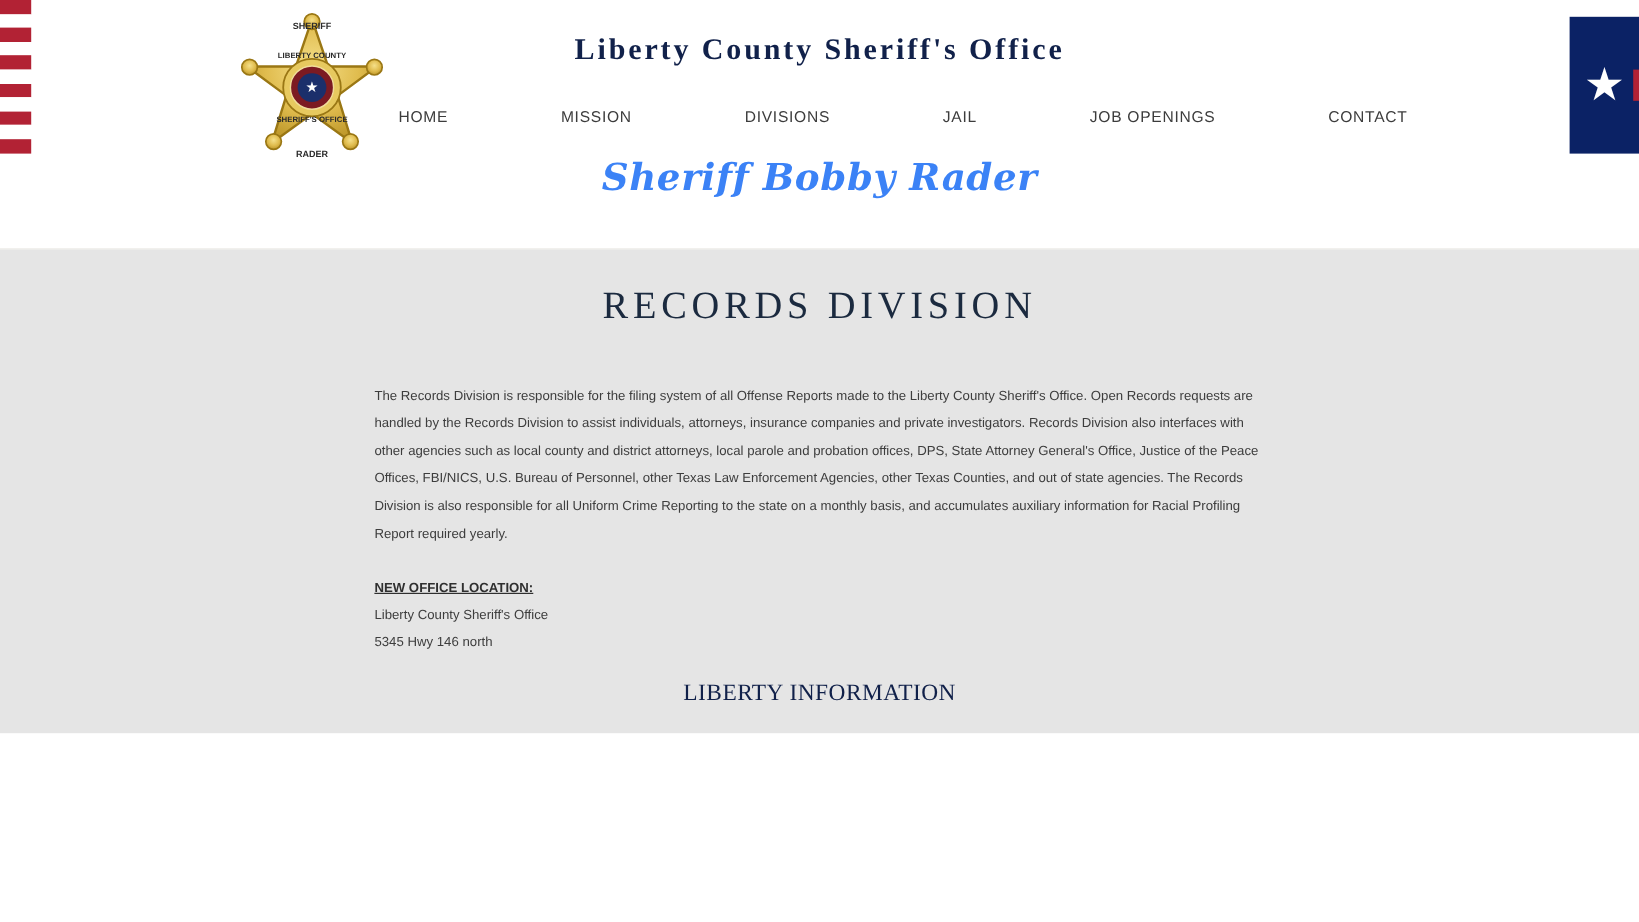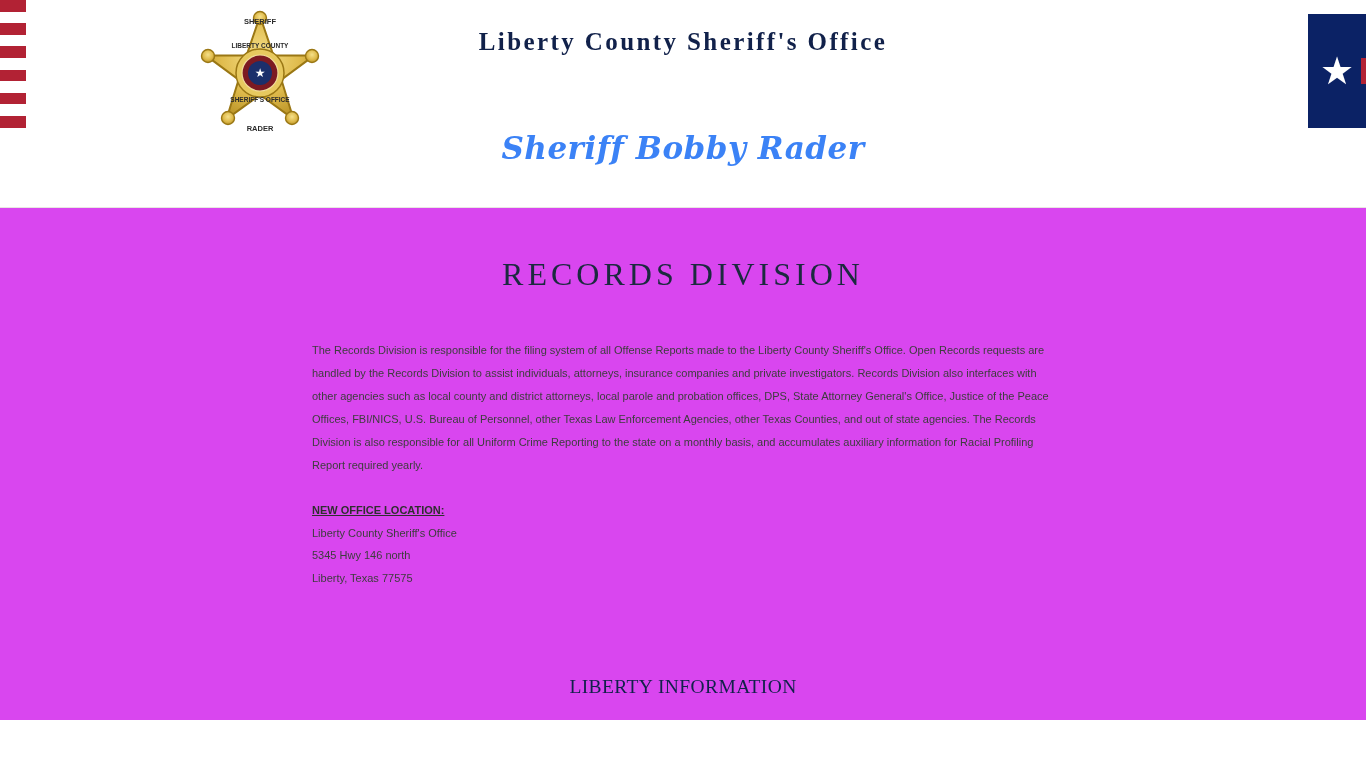--- a/index.html
+++ b/index.html
@@ -104,23 +104,23 @@
     font-weight: bold;
     font-size: 31px;
     color: #3b82f6;
     letter-spacing: 0.5px;
   }
 
   
   .main {
     position: relative;
     width: 100%;
-    height: 512px;
-    background: #d946ef;
-    padding-top: 48px;
+    height: 403px;
+    background: #e5e5e5;
+    padding-top: 28px;
   }
 
   .page-title {
     text-align: center;
     font-family: "Liberation Serif", serif;
     font-size: 32px;
     letter-spacing: 4px;
     color: #1b2a3f;
     margin: 0 0 46px 0;
     font-weight: normal;
@@ -202,35 +202,42 @@
       </g>
       <text x="65" y="14" text-anchor="middle" font-size="7.5" font-weight="bold" fill="#2b2b2b" font-family="Liberation Sans, sans-serif">SHERIFF</text>
       <text x="65" y="38" text-anchor="middle" font-size="6.5" font-weight="bold" fill="#2b2b2b" font-family="Liberation Sans, sans-serif">LIBERTY COUNTY</text>
       <text x="65" y="92" text-anchor="middle" font-size="6.5" font-weight="bold" fill="#2b2b2b" font-family="Liberation Sans, sans-serif">SHERIFF'S OFFICE</text>
       <text x="65" y="121" text-anchor="middle" font-size="7.5" font-weight="bold" fill="#2b2b2b" font-family="Liberation Sans, sans-serif">RADER</text>
     </svg>
   </div>
 
   <div class="site-title">Liberty County Sheriff's Office</div>
 
+  <nav class="nav">
+    <a class="nav-item" href="#">HOME</a>
+    <a class="nav-item" href="#">MISSION</a>
+    <a class="nav-item" href="#">DIVISIONS</a>
+    <a class="nav-item" href="#">JAIL</a>
+    <a class="nav-item" href="#">JOB OPENINGS</a>
+    <a class="nav-item" href="#">CONTACT</a>
+  </nav>
 
   <div class="signature">Sheriff Bobby Rader</div>
 </div>
 
 <div class="main">
 
   <h1 class="page-title">RECORDS DIVISION</h1>
 
   <div class="content">
 
     <p>The Records Division is responsible for the filing system of all Offense Reports made to the Liberty County Sheriff's Office.  Open Records requests are handled by the Records Division to assist individuals, attorneys, insurance companies and private investigators.  Records Division also interfaces with other agencies such as local county and district attorneys, local parole and probation offices, DPS, State Attorney General's Office, Justice of the Peace Offices, FBI/NICS, U.S. Bureau of Personnel, other Texas Law Enforcement Agencies, other Texas Counties, and out of state agencies.  The Records Division is also responsible for all Uniform Crime Reporting to the state on a monthly basis, and accumulates auxiliary information for Racial Profiling Report required yearly.</p>
 
 
     <div class="address-block">
       <p class="tight label">NEW OFFICE LOCATION:</p>
       <p class="tight">Liberty County Sheriff's Office</p>
       <p class="tight">5345 Hwy 146 north</p>
-      <p class="tight">Liberty, Texas 77575</p>
     </div>
   </div>
 
   <div class="contact-heading">LIBERTY INFORMATION</div>
 </div>
 
 </body></html>

